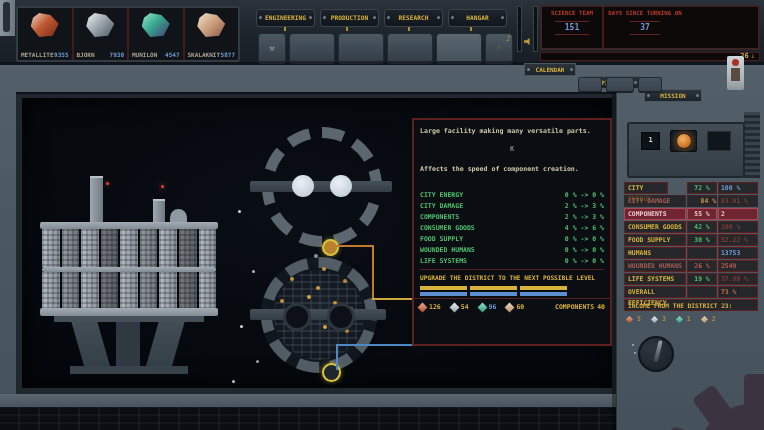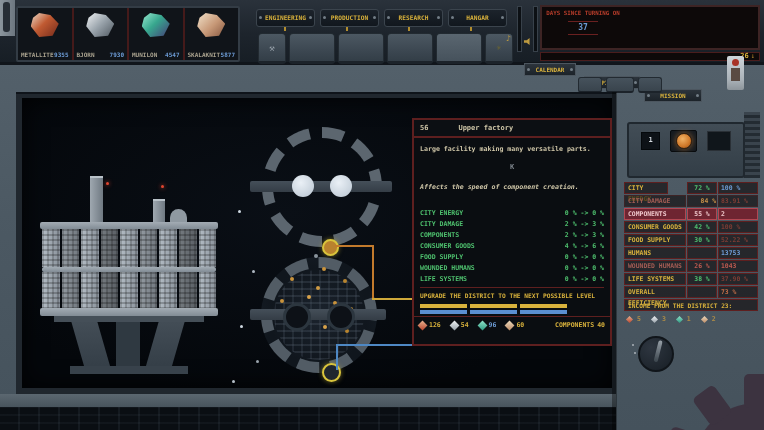--- a/index.html
+++ b/index.html
@@ -125,21 +125,21 @@
   .line{position:absolute;}
   .l-orange{background:#c27a2c;} .l-yellow{background:#cfa93a;} .l-blue{background:#4e88c4;}
 
   
   .ipanel{left:412px;top:118px;width:200px;height:228px;background:#0a0d11;
     border:2px solid #5e1f1f;box-sizing:border-box;}
   .ip-header{height:16px;border-bottom:2px solid #5e1f1f;display:flex;align-items:center;gap:30px;
     padding:0 6px;color:#cfc6a8;font-size:7px;background:#0c0f13;}
   .ip-desc{margin:7px 6px 0;color:#cfc6a8;font-size:6.6px;line-height:9px;}
   .ip-glyph{margin-top:9px;text-align:center;color:#7e858d;font-size:7px;line-height:8px;}
-  .ip-effect{margin:12px 6px 16px;color:#cfc6a8;font-size:6.6px;line-height:9px;font-style:italic;}
+  .ip-effect{margin:12px 6px 16px;color:#cfc6a8;font-size:6.6px;line-height:9px;}
   .ip-stats{margin:10px 6px 0;}
   .ip-stat{display:flex;justify-content:space-between;color:#4ec06e;font-size:6.5px;line-height:11px;height:11px;}
   .ip-note{margin:2px 6px 0;border-top:1px solid #5e1f1f;padding-top:4px;color:#d9b23c;font-size:6.2px;line-height:8px;}
   .ip-bars{margin:4px 6px 0;}
   .bar-row{display:flex;gap:3px;margin-bottom:2px;}
   .seg{width:47px;height:4px;}
   .seg-y{background:#d9b23c;} .seg-b{background:#5b8fd0;}
   .ip-cost{border-top:1px solid #5e1f1f;margin-top:2px;padding:4px 5px 0;display:flex;align-items:center;
     gap:3px;color:#d9b23c;font-size:6.5px;}
   .gem{width:7px;height:7px;transform:rotate(45deg);flex:none;}
@@ -259,20 +259,24 @@
         <span class="bug-glyph">✳</span>
       </div>
   </div>
 
   <div class="abs slider-track" style="left:517px;"></div>
   <div class="abs slider-track" style="left:533px;"></div>
   <span class="abs note-glyph" style="left:506px;top:34px;">♪</span>
   <span class="abs speaker-icon" style="left:524px;top:38px;"></span>
 
   <div class="abs team-panel">
+    <div class="team-box" style="width:62px;">
+      <span class="tb-label">SCIENCE TEAM</span>
+      <span class="tb-value">151</span>
+    </div>
     <div class="team-box" style="width:82px;">
       <span class="tb-label">DAYS SINCE TURNING ON</span>
       <span class="tb-value">37</span>
     </div>
   </div>
   <div class="abs counter-strip">
     <span class="counter-val">26</span>
     <span class="counter-arrow">↓</span>
   </div>
 
@@ -348,24 +352,20 @@
   <div class="abs hub" style="left:327px;top:303px;width:22px;height:22px;"></div>
   <div class="abs node-hl" style="left:322px;top:363px;width:15px;height:15px;background:#20262e;"></div>
 
   <div class="abs line l-orange" style="left:335px;top:245px;width:39px;height:2px;"></div>
   <div class="abs line l-orange" style="left:372px;top:245px;width:2px;height:55px;"></div>
   <div class="abs line l-yellow" style="left:372px;top:298px;width:40px;height:2px;"></div>
   <div class="abs line l-blue" style="left:336px;top:344px;width:2px;height:26px;"></div>
   <div class="abs line l-blue" style="left:336px;top:344px;width:76px;height:2px;"></div>
 
   <div class="abs ipanel">
-    <div class="ip-header">
-      <span>56</span>
-      <span>Upper factory</span>
-    </div>
     <div class="ip-desc">Large facility making many versatile parts.</div>
     <div class="ip-glyph">K</div>
     <div class="ip-effect">Affects the speed of component creation.</div>
     <div class="ip-stats">
       <div class="ip-stat">
           <span>CITY ENERGY</span>
           <span>0 % -&gt; 0 %</span>
         </div>
       <div class="ip-stat">
           <span>CITY DAMAGE</span>
@@ -457,25 +457,25 @@
       <span class="dcell dv2">52.22 %</span>
     </div>
     <div class="drow r-humans">
       <span class="dcell dlabel">HUMANS</span>
       <span class="dcell dv1"></span>
       <span class="dcell dv2">13753</span>
     </div>
     <div class="drow r-wounded">
       <span class="dcell dlabel">WOUNDED HUMANS</span>
       <span class="dcell dv1">26 %</span>
-      <span class="dcell dv2">1043</span>
+      <span class="dcell dv2">2549</span>
     </div>
     <div class="drow r-life">
       <span class="dcell dlabel">LIFE SYSTEMS</span>
-      <span class="dcell dv1">38 %</span>
+      <span class="dcell dv1">19 %</span>
       <span class="dcell dv2">37.90 %</span>
     </div>
     <div class="drow r-overall">
       <span class="dcell dlabel">OVERALL EFFICIENCY</span>
       <span class="dcell dv1"></span>
       <span class="dcell dv2">73 %</span>
     </div>
     <div class="income-label">INCOME FROM THE DISTRICT 23:</div>
     <div class="income-row">
       <span class="gem gem-sm g-metallite"></span>

